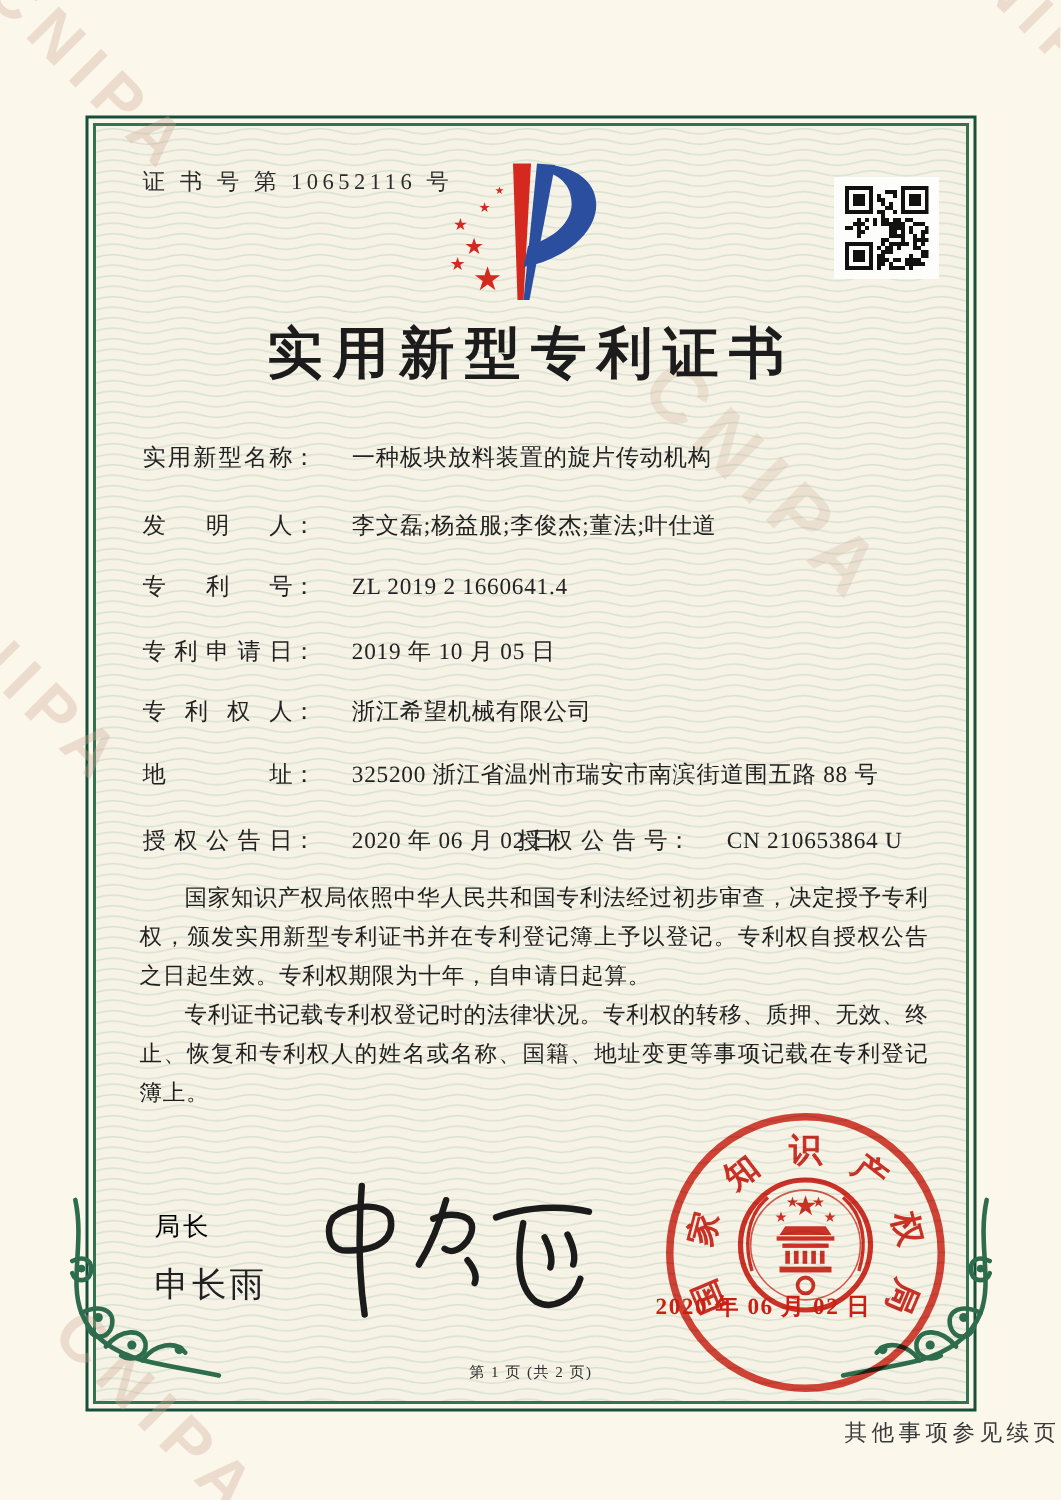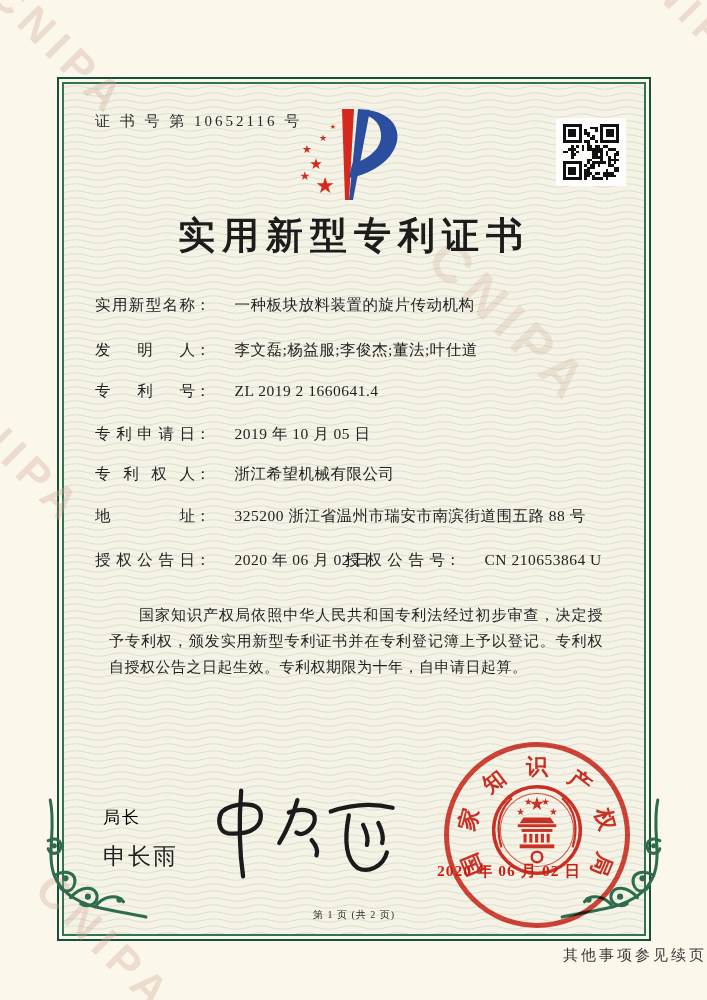--- a/index.html
+++ b/index.html
@@ -26,21 +26,21 @@
          font-size:37px;font-weight:bold;color:#1c1c1c;letter-spacing:7px;z-index:3;}
   
   .frow{position:absolute;left:95px;font-size:15.5px;color:#222;white-space:nowrap;z-index:3;}
   .flabel{display:inline-block;width:100px;text-align:justify;text-align-last:justify;}
   .fcolon{display:inline-block;}
   .fvalue{margin-left:24px;letter-spacing:.5px;}
   .gpair2{position:absolute;left:250px;top:0;white-space:nowrap;}
   
   .paras{position:absolute;left:93px;top:586px;width:526px;font-size:15px;line-height:26px;
          color:#1f1f1f;text-align:justify;z-index:3;}
-  .paras p{margin:16px;text-indent:2em;letter-spacing:.5px;}
+  .paras p{margin:0;text-indent:2em;letter-spacing:.5px;}
   
   .sig-title{position:absolute;left:103px;top:806px;font-size:17px;color:#000000;
              font-family:"Liberation Sans",sans-serif;letter-spacing:2px;z-index:3;}
   .sig-name{position:absolute;left:103px;top:841px;font-size:23px;color:#222;
             font-family:Liberation Mono, monospace;letter-spacing:2px;z-index:3;}
   .sig-script{position:absolute;left:200px;top:783px;width:210px;height:100px;z-index:3;}
   
   .seal{position:absolute;left:444px;top:742px;width:186px;height:186px;border-radius:50%;
         border:5px solid rgba(208,37,26,.9);box-sizing:border-box;z-index:6;
         mix-blend-mode:multiply;opacity:.95;}
@@ -251,20 +251,21 @@
   </div>
   <div class="frow" style="top:550px;width:524px;">
     <span class="flabel">授权公告日</span><span class="fcolon">：</span><span class="fvalue">2020 年 06 月 02 日</span>
     <span class="gpair2">
       <span class="flabel">授权公告号</span><span class="fcolon">：</span><span class="fvalue">CN 210653864 U</span>
     </span>
   </div>
 
   <div class="paras">
     <p>国家知识产权局依照中华人民共和国专利法经过初步审查，决定授予专利权，颁发实用新型专利证书并在专利登记簿上予以登记。专利权自授权公告之日起生效。专利权期限为十年，自申请日起算。</p>
+    <p>专利证书记载专利权登记时的法律状况。专利权的转移、质押、无效、终止、恢复和专利权人的姓名或名称、国籍、地址变更等事项记载在专利登记簿上。</p>
   </div>
 
   <div class="sig-title">局长</div>
   <div class="sig-name">申长雨</div>
   <div class="sig-script">
     <svg viewBox="0 0 210 105" width="210" height="100">
       <g stroke="#1b1b1b" stroke-width="4.5" fill="none" stroke-linecap="round" stroke-linejoin="round">
         <path d="M38,8 C36,34 35,64 40,98"></path>
         <path d="M18,30 C30,20 55,20 58,30 C61,43 52,55 24,53 C14,51 13,37 18,30"></path>
         <path d="M97,18 C92,36 86,50 78,63"></path>

